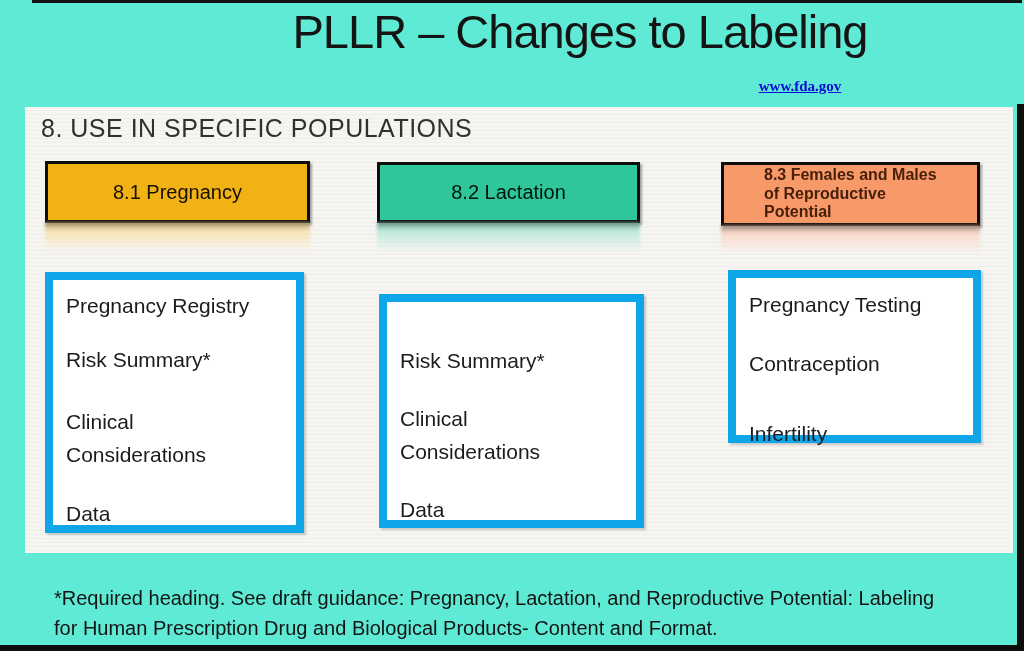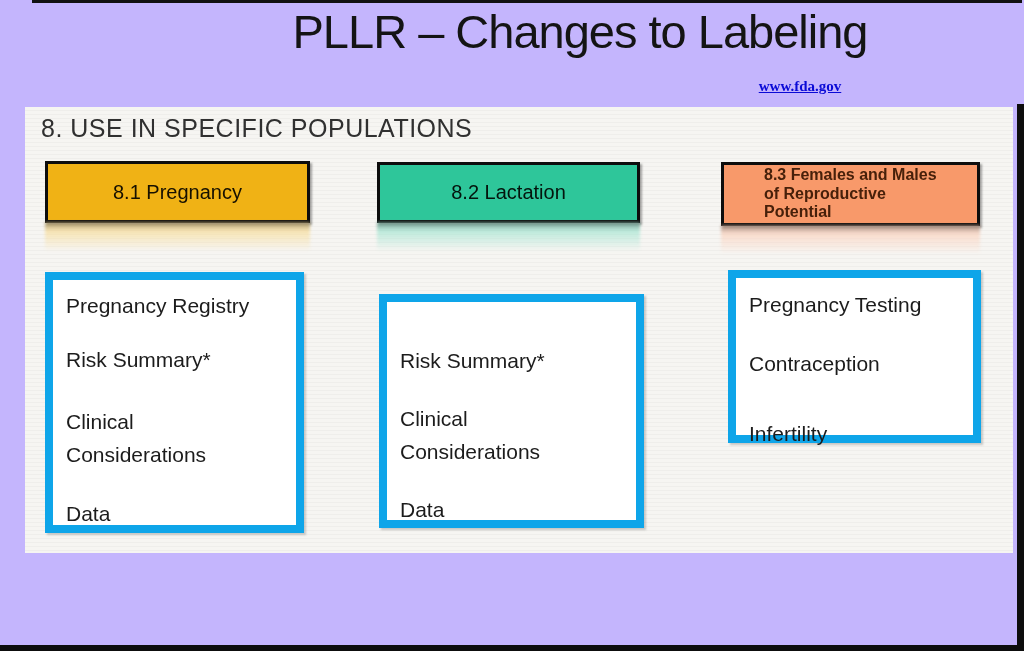--- a/index.html
+++ b/index.html
@@ -1,18 +1,18 @@
 <!DOCTYPE html>
 <html><head>
 <meta charset="utf-8">
 <style>
   html,body{margin:0;padding:0;background:#ffffff;}
   *{box-sizing:border-box;}
   body{font-family:"Liberation Sans", sans-serif;}
-  .slide{position:relative;width:1024px;height:651px;background:#c4b5fd;overflow:hidden;}
+  .slide{position:relative;width:1024px;height:651px;background:#5eead4;overflow:hidden;}
 
   
   .frame-top{position:absolute;left:32px;right:2px;top:0;height:3px;background:#111;}
   .frame-right{position:absolute;right:0;top:104px;bottom:0;width:7px;background:#0d0d0d;}
   .frame-bottom{position:absolute;left:0;right:0;bottom:0;height:6px;background:#0d0d0d;}
 
   .title{position:absolute;top:4px;left:140px;width:880px;text-align:center;
          font-size:47px;letter-spacing:-1px;color:#141414;}
   .fda-link{position:absolute;top:78px;left:700px;width:200px;text-align:center;
             font-size:15px;font-weight:bold;color:#0a0ad6;text-decoration:underline;cursor:pointer;font-family:Liberation Serif, serif;}
@@ -94,14 +94,18 @@
     <div class="list-item li2">Clinical Considerations</div>
     <div class="list-item li3">Data</div>
   </div>
 
   <div class="list-box box-c">
     <div class="list-item li1">Pregnancy Testing</div>
     <div class="list-item li2">Contraception</div>
     <div class="list-item li3">Infertility</div>
   </div>
 
+  <div class="footnote">
+    <div>*Required heading. See draft guidance: Pregnancy, Lactation, and Reproductive Potential: Labeling</div>
+    <div>for Human Prescription Drug and Biological Products- Content and Format.</div>
+  </div>
 
 </div>
 
 </body></html>

